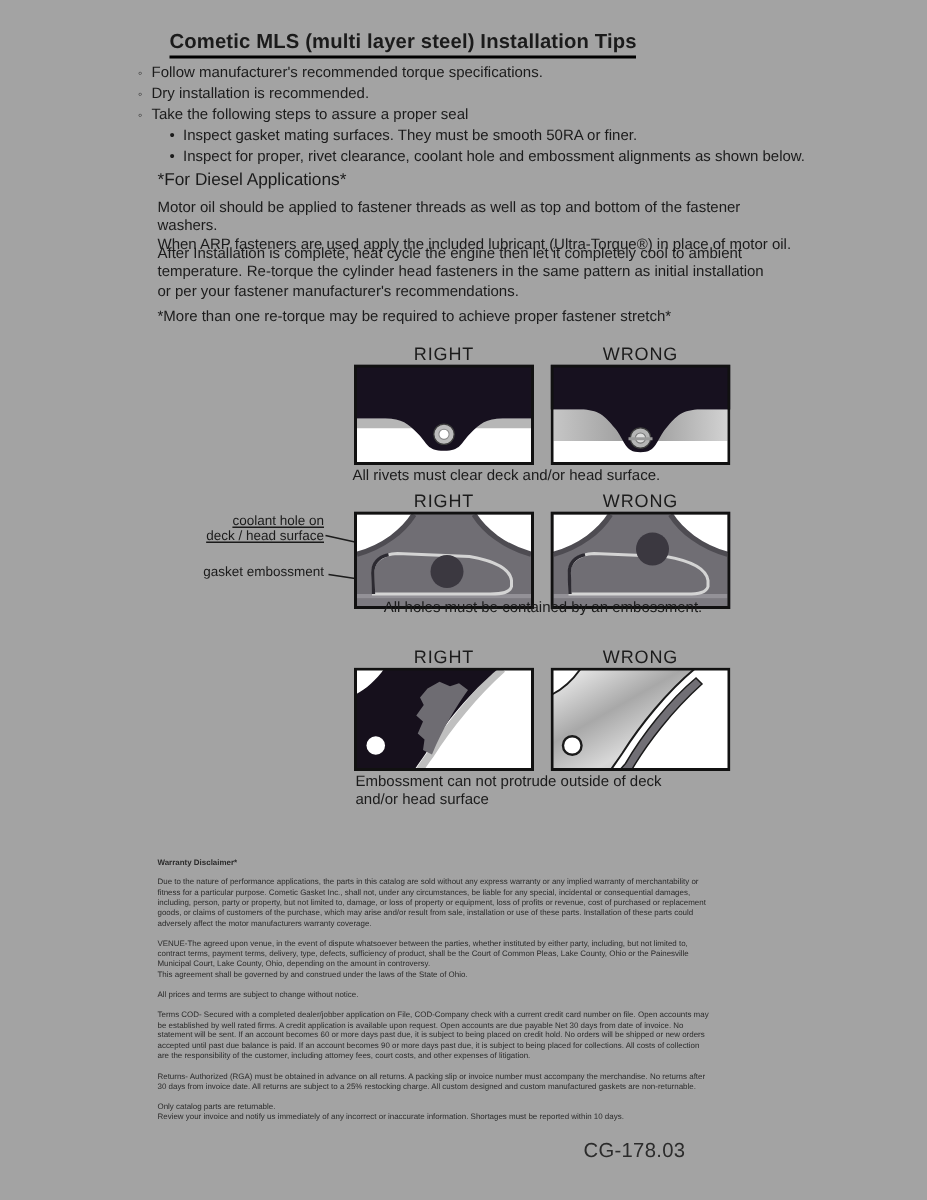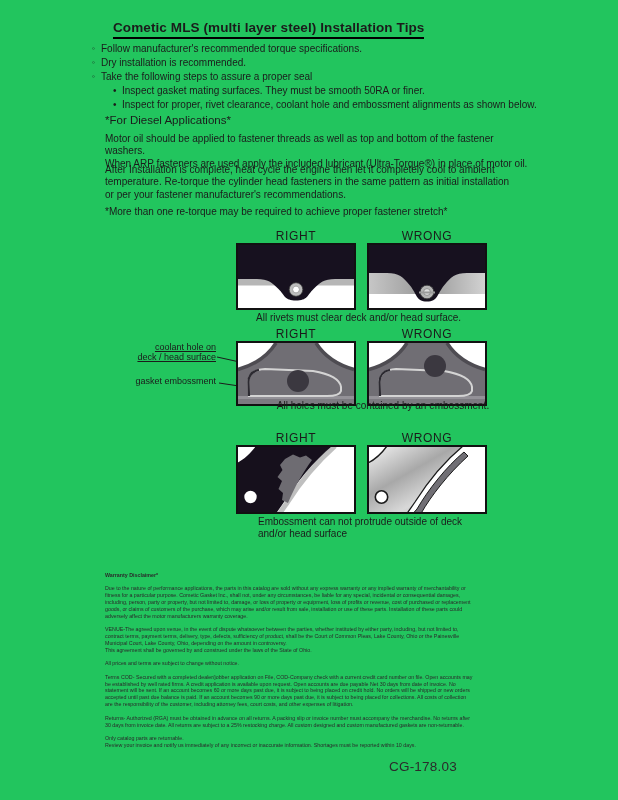--- a/index.html
+++ b/index.html
@@ -1,16 +1,16 @@
 <!DOCTYPE html>
 <html><head>
 <meta charset="utf-8">
 <style>
   html,body{margin:0;padding:0;background:#ffffff;}
-  .page{position:relative;width:618px;height:800px;background:#22c55e;
+  .page{position:relative;width:618px;height:800px;background:#a3a3a3;
         font-family:"Liberation Sans",sans-serif;color:#1b1b1b;overflow:hidden;}
   .abs{position:absolute;}
 
   .title{left:113px;top:20px;font-size:13.5px;font-weight:bold;
          border-bottom:2px solid #000;padding-bottom:2px;letter-spacing:.1px;}
 
   .bullets{left:92px;top:42px;font-size:10px;line-height:14px;width:470px;}
   .b-row{display:flex;align-items:flex-start;}
   .b-row.sub{margin-left:21px;}
   .b-marker{width:9px;flex:0 0 9px;font-size:8px;line-height:14px;}
@@ -18,21 +18,21 @@
 
   .h2{left:105px;top:114px;font-size:11.5px;font-weight:normal;}
   .para{left:105px;width:430px;font-size:10px;line-height:12.4px;white-space:pre-line;}
   #para1{top:133px;}
   #para2{top:164px;}
   #note{top:206px;}
 
   .fig-label{position:absolute;width:120px;text-align:center;font-size:12px;
              letter-spacing:.6px;color:#1b1b1b;}
   .fig-box{position:absolute;display:block;}
-  .caption{position:absolute;font-size:10px;line-height:12px;white-space:pre-line;margin-left:21px;}
+  .caption{position:absolute;font-size:10px;line-height:12px;white-space:pre-line;}
   .caption.center{text-align:center;}
 
   .callout{position:absolute;left:104px;width:112px;text-align:right;
            font-size:9px;line-height:10px;white-space:pre-line;}
   #callout-hole{top:342px;text-decoration:underline;}
   #callout-emb{top:376px;}
   #callout-lines{position:absolute;left:104px;top:335px;}
 
   .fineprint{position:absolute;left:105px;top:572px;width:828px;
              font-size:10.6px;line-height:13.8px;color:#2a2a2a;

